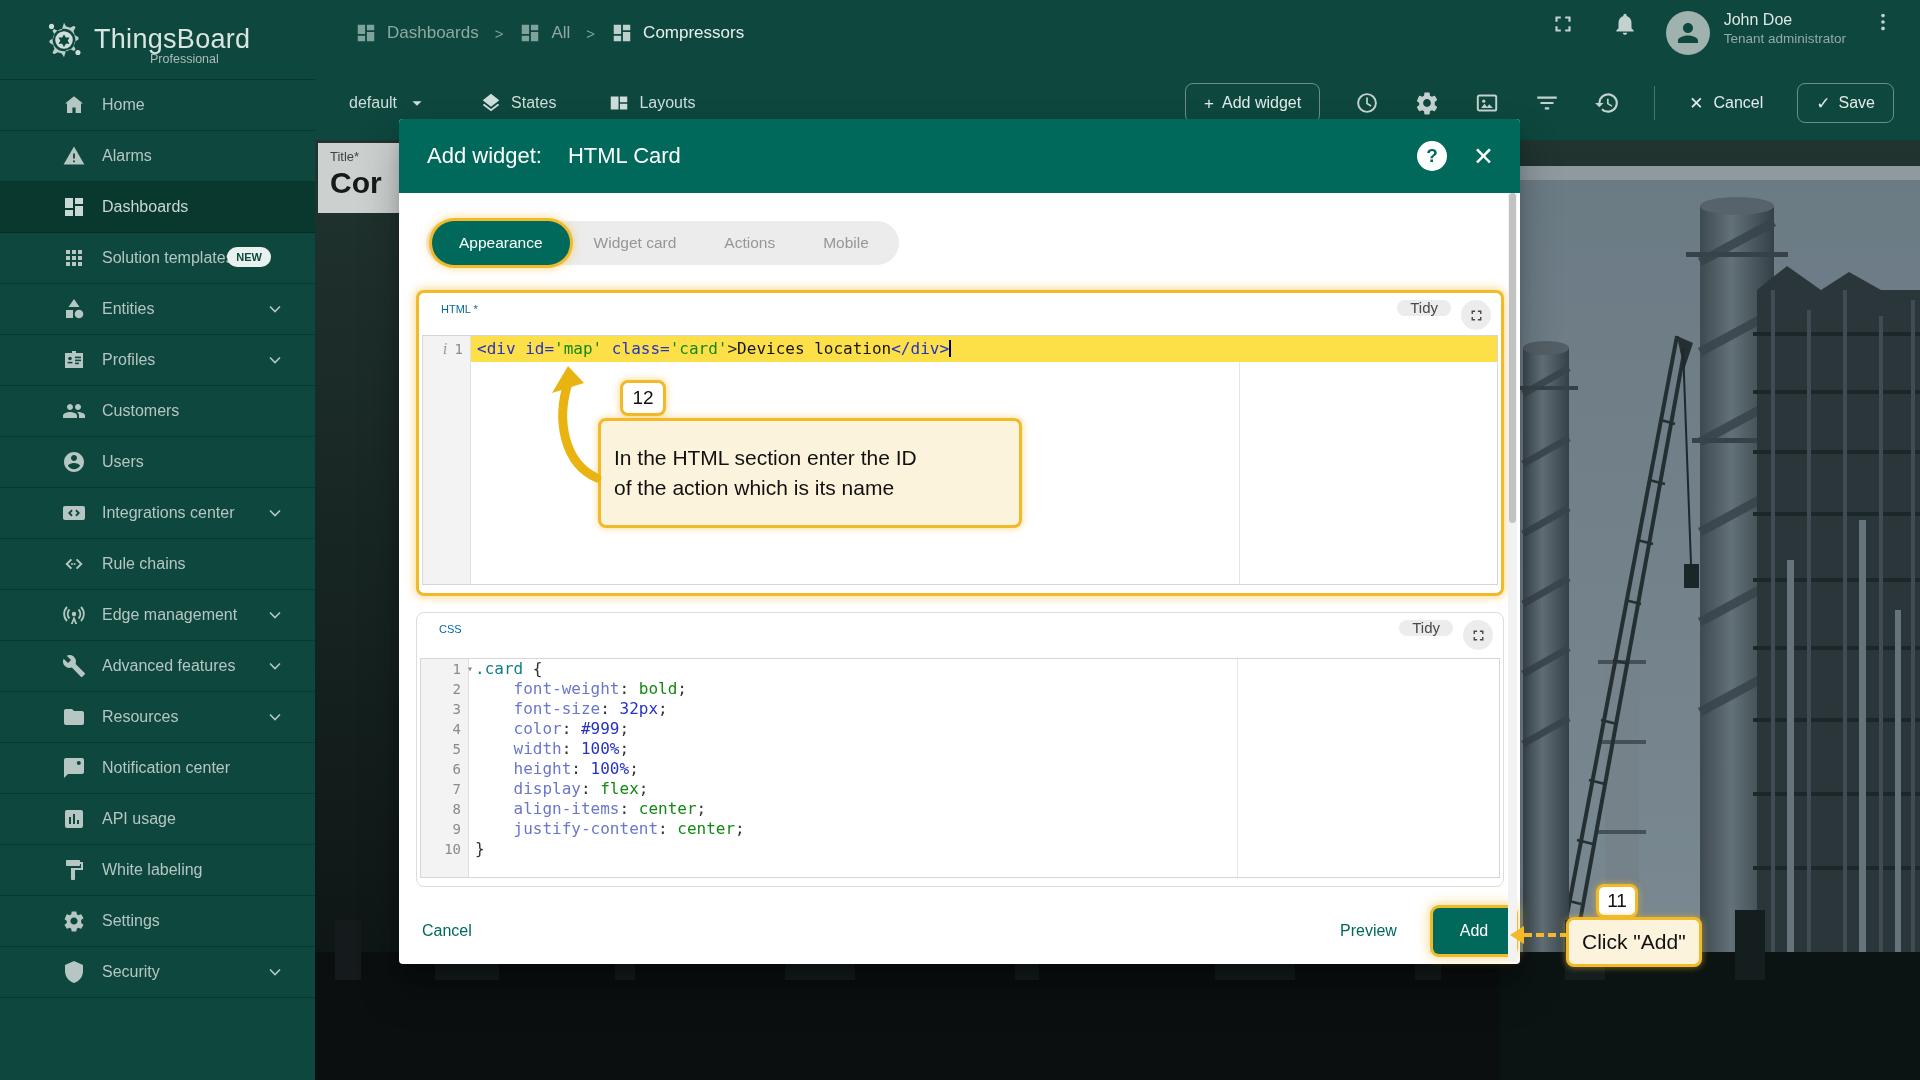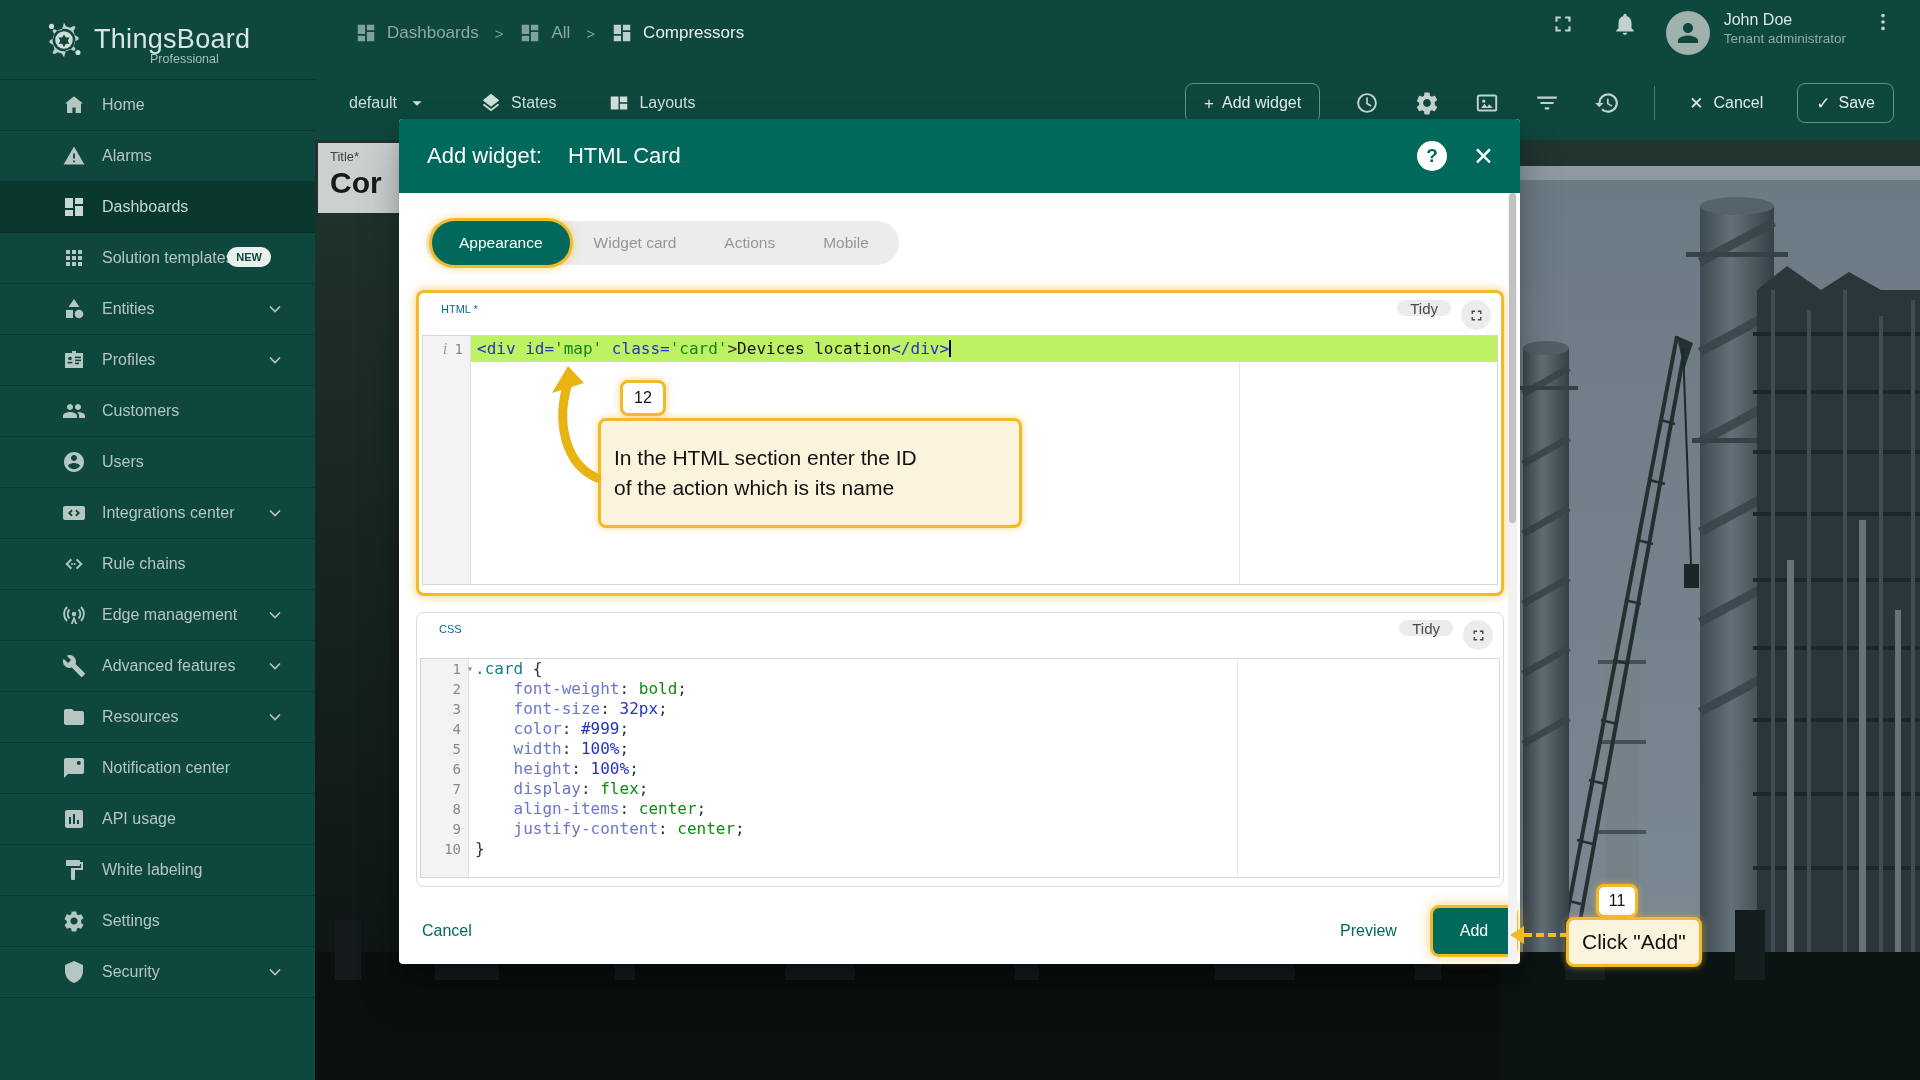--- a/index.html
+++ b/index.html
@@ -83,39 +83,39 @@
   .tabbar { position:absolute; left:27px; top:102px; height:44px; background:#ececec;
     border-radius:22px; display:inline-flex; align-items:center; padding:0 6px; }
   .tab { font-size:15.5px; color:#969696; padding:0 24px; cursor:pointer; height:44px;
     display:flex; align-items:center; border-radius:22px; }
   .tab.active { background:var(--primary,#00695c); color:#fff; padding:0 27px;
     box-shadow:0 0 0 3px var(--accent,#f2b929), 0 0 10px 3px rgba(242,185,41,.55); }
 
   .section { position:absolute; left:17px; width:1088px; background:#fff; }
   .section-head { position:absolute; left:22px; top:10px; font-size:11px; color:#0369a1; }
   .tidy-btn { position:absolute; right:50px; top:7px; height:16px; padding:0 13px; background:#ececec;
-    border-radius:16px; font-size:15px; color:#4a4a4a; display:flex; align-items:center; cursor:pointer; }
+    border-radius:16px; font-size:15px; color:#4a4a4a; display:flex; align-items:flex-end; cursor:pointer; }
   .expand-btn { position:absolute; right:10px; top:7px; width:30px; height:30px; border-radius:50%;
     background:#ececec; color:#4a4a4a; display:flex; align-items:center; justify-content:center; cursor:pointer; }
   .expand-btn .icn { width:17px; height:17px; }
 
   .html-section { top:171px; height:306px; border:3px solid var(--accent,#f2b929); border-radius:8px;
     box-shadow:0 0 9px 2px rgba(242,185,41,.45); }
   .css-section { top:493px; height:275px; border:1px solid #dcdcdc; border-radius:8px; }
 
   .editor { position:absolute; left:3px; right:3px; border:1px solid #d6d6d6; background:#fff; overflow:hidden;
     font-family:"DejaVu Sans Mono", monospace; font-size:16px; }
   .html-editor { top:42px; height:250px; }
   .css-editor  { top:45px; height:220px; }
   .gutter-bg { position:absolute; left:0; top:0; bottom:0; width:48px; background:#f3f3f3;
     border-right:1px solid #e0e0e0; }
   .print-margin { position:absolute; left:816px; top:0; bottom:0; width:1px; background:#e7e7e7; }
   .code-row { position:relative; display:flex; height:20px; line-height:20px; }
   .code-row.tall { height:26px; line-height:26px; }
-  .code-row.active-line .code-cell { background:#bef264; }
+  .code-row.active-line .code-cell { background:#fde047; }
   .gutter-cell { width:48px; flex:0 0 48px; text-align:right; padding-right:8px; color:#8a8a8a;
     font-size:14px; position:relative; z-index:2; }
   .gutter-cell .imark { font-style:italic; color:#9a9a9a; margin-right:7px; font-family:"DejaVu Serif",serif; }
   .gutter-cell .fold { position:absolute; right:-4px; top:0; color:#8a8a8a; font-size:10px; }
   .code-cell { flex:1; padding-left:6px; white-space:pre; position:relative; z-index:1; color:#141414; }
   .tok-tag{color:var(--code-tag,#2433c6);} .tok-attr{color:var(--code-tag,#2433c6);}
   .tok-string{color:var(--code-string,#128a12);} .tok-plain{color:#141414;} .tok-punct{color:#333;}
   .tok-property{color:var(--code-property,#6b77cc);} .tok-number{color:var(--code-number,#2433c6);}
   .tok-qualifier{color:var(--code-qualifier,#0e7f8a);} .tok-keyword{color:var(--code-keyword,#128a12);}
   .cursor { display:inline-block; width:2px; height:17px; background:#000; vertical-align:-3px; }
@@ -127,21 +127,21 @@
     background:var(--primary,#00695c); color:#fff; font-size:16px; font-weight:500;
     display:flex; align-items:center; justify-content:center; cursor:pointer;
     box-shadow:0 0 0 3px var(--accent,#f2b929), 0 0 12px 4px rgba(242,185,41,.55);text-align:right; }
 
   .m-scrollbar { position:absolute; right:3px; top:74px; bottom:2px; width:9px; background:#f2f2f2; }
   .m-scroll-thumb { position:absolute; left:1px; top:0; width:7px; height:330px; background:#c2c2c2; border-radius:4px; }
 
   
   .ann { position:absolute; z-index:70; }
   .ann-num { background:#fff; border:3px solid var(--accent,#f2b929); border-radius:8px;
-    font-size:16px; color:#111; display:flex; align-items:center; justify-content:center;
+    font-size:19px; color:#111; display:flex; align-items:center; justify-content:center;
     box-shadow:0 0 6px 1px rgba(242,185,41,.5); }
   .ann-box { background:var(--callout-bg,#fcf3dd); border:3px solid var(--accent,#f2b929); border-radius:8px;
     font-size:21px; color:#111; padding:22px 13px; white-space:pre-line; line-height:30px;
     box-shadow:0 0 6px 1px rgba(242,185,41,.45); }
   #ann12-num { left:620px; top:380px; width:46px; height:36px; }
   #ann12-box { left:598px; top:418px; width:424px; }
   #ann12-arrow { left:545px; top:366px; width:62px; height:118px; }
   #ann13-num { left:1596px; top:884px; width:42px; height:34px; }
   #ann13-box { left:1566px; top:917px; height:44px; display:flex; align-items:center; }
   #ann13-dash { left:1524px; top:933px; width:44px; height:0; border-top:4px dashed var(--accent,#f2b929); }

